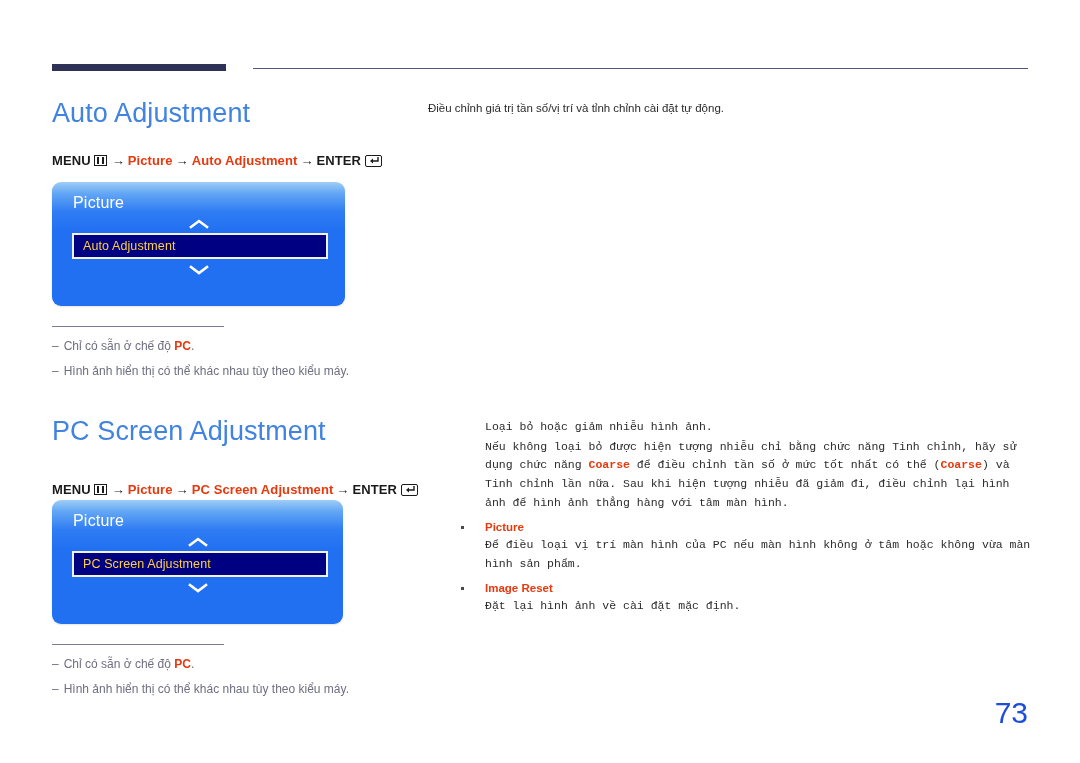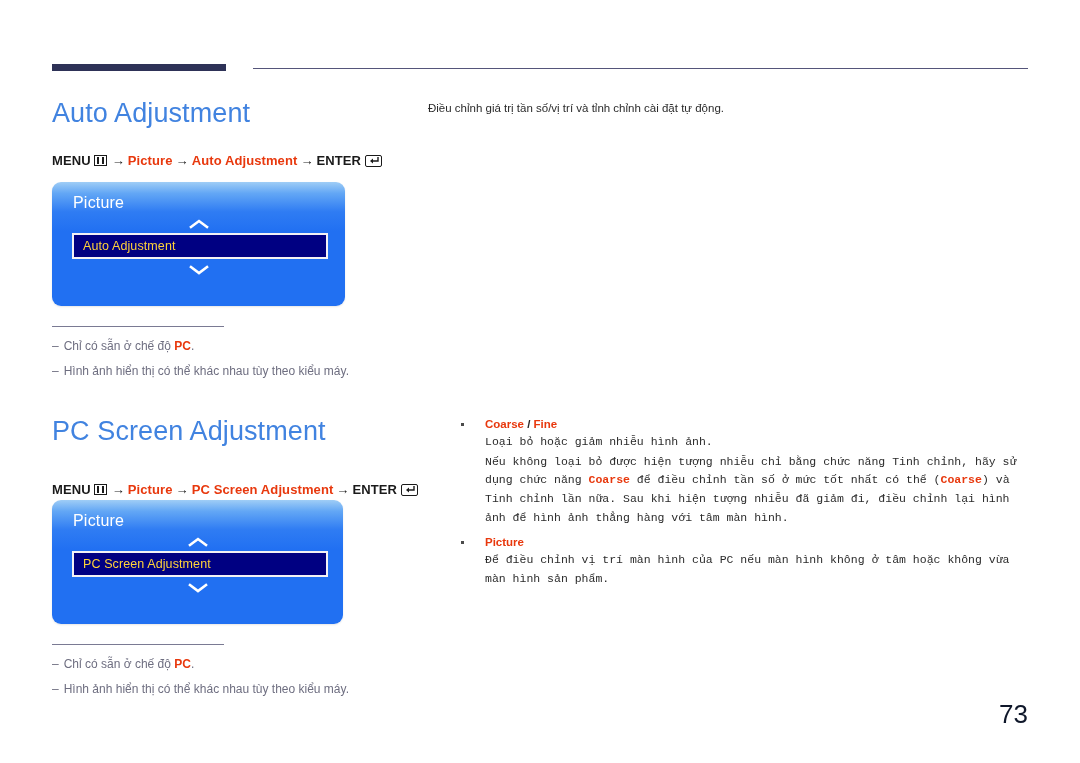--- a/index.html
+++ b/index.html
@@ -230,22 +230,22 @@
     font-family: Liberation Mono, monospace;
   }
   .bullet-body p { margin: 0 0 1px 0; }
   .bullet-body .red { color: #e8380d; font-weight: bold; }
 
   
   .pagenum {
     position: absolute;
     right: 52px;
     bottom: 33px;
-    font-size: 26px;
-    color: #0f172a;
+    font-size: 30px;
+    color: #1d4ed8;
     font-weight: 400;
   }
 </style>
 </head>
 <body>
 
 <div class="page">
 
   <div class="rule-thick"></div>
   <div class="rule-thin"></div>
@@ -328,36 +328,41 @@
     </div>
   </div>
 
   <div class="rightcol">
     <div class="lead">Điều chỉnh giá trị tần số/vị trí và tỉnh chỉnh cài đặt tự động.</div>
   </div>
 
   <div class="bullets">
 
     <div class="bullet">
-      <div class="bullet-head">
-        <span class="dot"></span><span>Coarse</span><span class="slash"> / </span><span>Fine</span>
-      </div>
       <div class="bullet-body">
         <p>Loại bỏ hoặc giảm nhiễu hình ảnh.</p>
         <p><span>Nếu không loại bỏ được hiện tượng nhiễu chỉ bằng chức năng Tinh chỉnh, hãy sử dụng chức năng </span><span class="red">Coarse</span><span> để điều chỉnh tần số ở mức tốt nhất có thể (</span><span class="red">Coarse</span><span>) và Tinh chỉnh lần nữa. Sau khi hiện tượng nhiễu đã giảm đi, điều chỉnh lại hình ảnh để hình ảnh thẳng hàng với tâm màn hình.</span></p>
       </div>
     </div>
 
     <div class="bullet">
       <div class="bullet-head">
         <span class="dot"></span><span>Picture</span>
       </div>
       <div class="bullet-body">
-        <p>Để điều chỉnh vị trí màn hình của PC nếu màn hình không ở tâm hoặc không vừa màn hình sản phẩm.</p>
-      </div>
-    </div>
-
+        <p>Để điều loại vị trí màn hình của PC nếu màn hình không ở tâm hoặc không vừa màn hình sản phẩm.</p>
+      </div>
+    </div>
+
+    <div class="bullet">
+      <div class="bullet-head">
+        <span class="dot"></span><span>Image Reset</span>
+      </div>
+      <div class="bullet-body">
+        <p>Đặt lại hình ảnh về cài đặt mặc định.</p>
+      </div>
+    </div>
 
   </div>
 
   <div class="pagenum">73</div>
 
 </div>
 
 </body></html>

